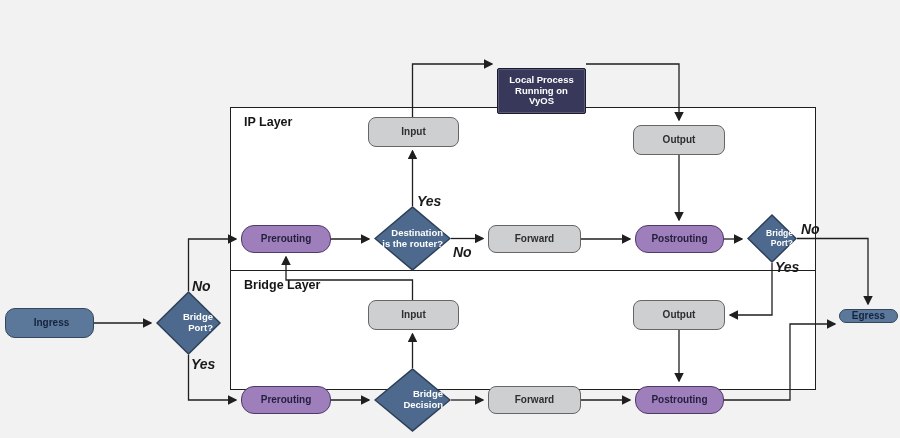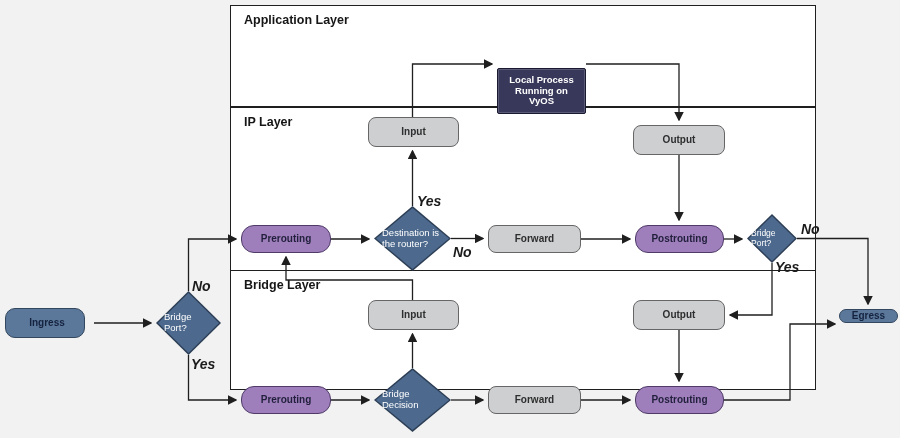--- a/index.html
+++ b/index.html
@@ -39,38 +39,35 @@
   
   .diamond { position:absolute; z-index:3; }
   .d-border, .d-fill {
     position:absolute;
     clip-path:polygon(50% 0,100% 50%,50% 100%,0 50%);
   }
   .d-border { inset:0; background:#2c3e55; }
   .d-fill   { inset:2px; background:#4d6a8e; }
   .d-label {
     position:absolute; inset:0; z-index:1;
-    display:flex; align-items:center; justify-content:center; text-align:left;
-    color:#ffffff; font-size:9.5px; font-weight:normal; line-height:1.15; padding:0 8px;
+    display:flex; align-items:center; justify-content:center; text-align:right;
+    color:#ffffff; font-size:9.5px; font-weight:bold; line-height:1.15; padding:0 8px;
   }
   .diamond.small .d-label { font-size:8.5px; padding:0 4px; }
   
   .edge-label {
     position:absolute; z-index:4;
     font-size:14px; font-weight:600; color:#1b1b1b;font-style:italic;
   }
 </style>
 </head>
 <body>
 
 <div class="canvas">
 
-  <div class="layer" style="top:5px;height:102px;">
-    <div class="layer-label">Application Layer</div>
-  </div>
   <div class="layer" style="top:107px;height:173px;">
     <div class="layer-label">IP Layer</div>
   </div>
   <div class="layer" style="top:270px;height:120px;text-align:right;">
     <div class="layer-label">Bridge Layer</div>
   </div>
 
   <svg class="edges" width="900" height="438" viewBox="0 0 900 438">
     <defs>
       <marker id="arw" viewBox="0 0 10 10" refX="8.5" refY="5" markerWidth="7.5" markerHeight="7.5" orient="auto-start-reverse">
@@ -92,21 +89,21 @@
     <path class="e" d="M772,263 V315 H730"></path>
     <path class="e" d="M679,330 V381"></path>
     <path class="e" d="M331,400 H369"></path>
     <path class="e" d="M412.5,368 V334"></path>
     <path class="e" d="M451,400 H483"></path>
     <path class="e" d="M412.5,300 V280 H286 V257"></path>
     <path class="e" d="M581,400 H630"></path>
     <path class="e" d="M724,400 H790 V324 H835"></path>
   </svg>
 
-  <div class="node n-blue" style="left:5px;top:308px;width:80px;height:30px;padding-left:8px;">Ingress</div>
+  <div class="node n-blue" style="left:5px;top:308px;width:89px;height:30px;padding-left:8px;">Ingress</div>
   <div class="node n-blue" style="left:839px;top:309px;width:59px;height:14px;">Egress</div>
 
   <div class="diamond" style="left:156px;top:291px;width:65px;height:64px;">
     <div class="d-border"></div>
     <div class="d-fill"></div>
     <div class="d-label">Bridge Port?</div>
   </div>
   <div class="diamond" style="left:374px;top:206px;width:77px;height:65px;">
     <div class="d-border"></div>
     <div class="d-fill"></div>

